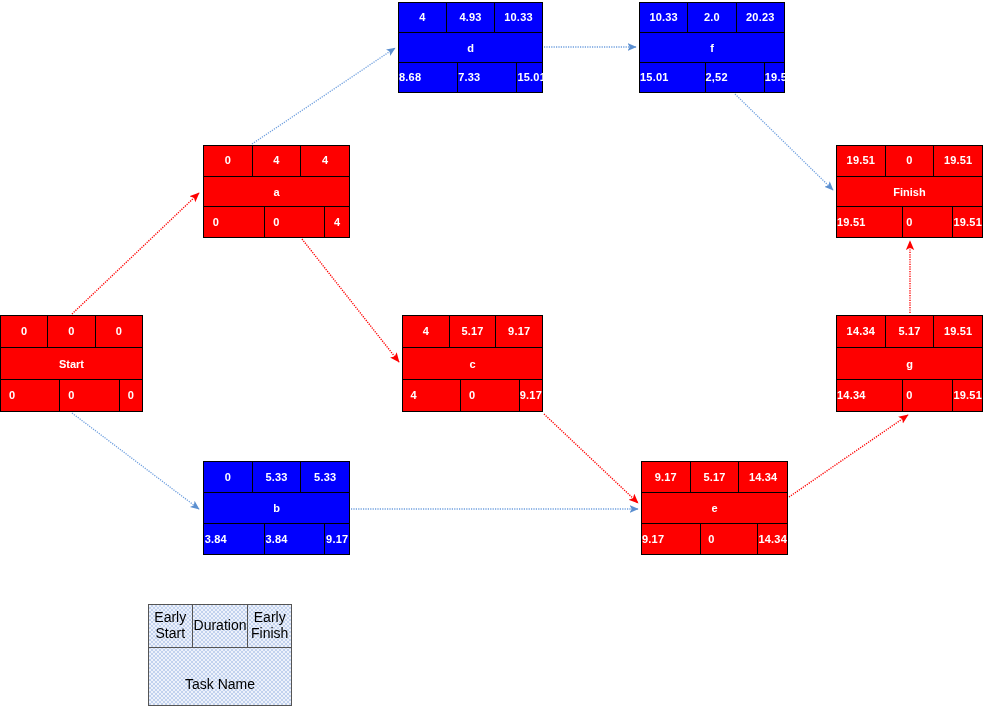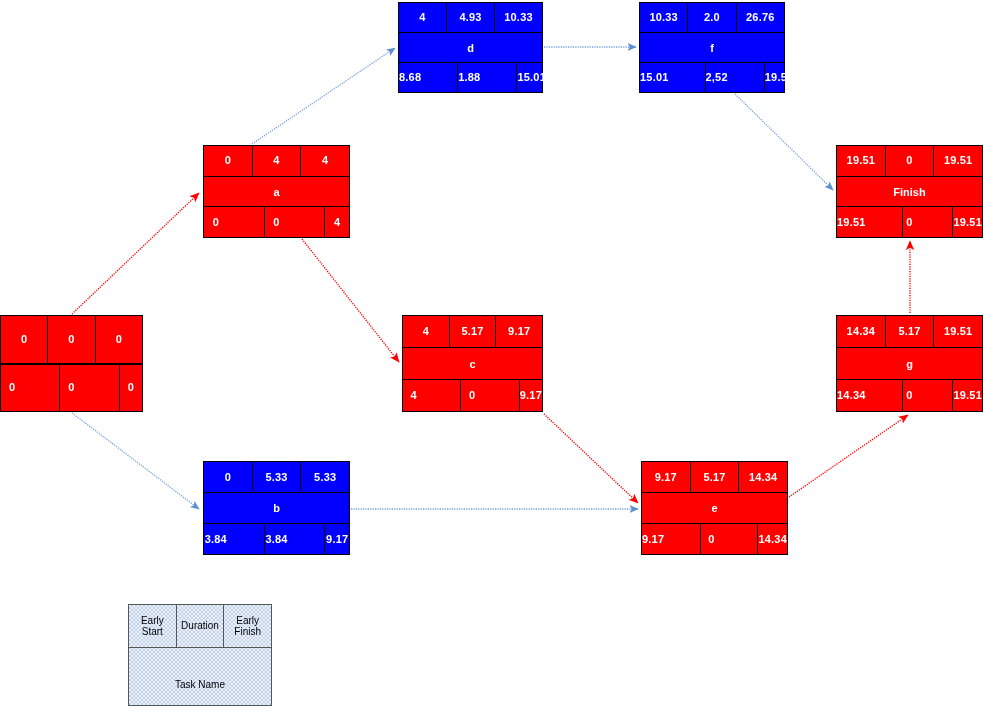--- a/index.html
+++ b/index.html
@@ -64,34 +64,34 @@
     display: flex;
     align-items: center;
     justify-content: center;
     font-weight: bold;
     font-size: 11px;
   }
 
   
   #legend {
     position: absolute;
-    left: 128px;
+    left: 148px;
     top: 604px;
     width: 144px;
     height: 102px;
     box-sizing: border-box;
     border: 1.5px solid #555555;
     background-color: #eef2fb;
     background-image:
       linear-gradient(45deg, #c2d2ee 25%, transparent 25%, transparent 75%, #c2d2ee 75%),
       linear-gradient(45deg, #c2d2ee 25%, transparent 25%, transparent 75%, #c2d2ee 75%);
     background-size: 4px 4px;
     background-position: 0 0, 2px 2px;
     color: #000000;
-    font-size: 10px;
+    font-size: 14px;
     display: flex;
     flex-direction: column;
     z-index: 5;
   }
   #legend .lrow {
     display: flex;
     flex: 1 1 0;
   }
   #legend .lrow.top    { border-bottom: 1.5px solid #555555; }
   #legend .lrow.bottom { border-top: 1.5px solid #555555; }
@@ -153,20 +153,21 @@
 
     <line x1="910" y1="313" x2="910" y2="241" stroke="#fe0000" stroke-width="1.4" stroke-dasharray="1.2 1.2" marker-end="url(#arrow-red)"></line>
   </svg>
 
   <div class="node critical" style="left:0px; top:315px; width:143px; height:97px;">
     <div class="row top">
       <div class="cell">0</div>
       <div class="cell">0</div>
       <div class="cell">0</div>
     </div>
+    <div class="namerow">Start</div>
     <div class="row bottom">
       <div class="cell">0</div>
       <div class="cell">0</div>
       <div class="cell">0</div>
     </div>
   </div>
 
   <div class="node critical" style="left:203px; top:145px; width:147px; height:93px;">
     <div class="row top">
       <div class="cell">0</div>
@@ -211,21 +212,21 @@
 
   <div class="node slack" style="left:398px; top:2px; width:145px; height:91px;">
     <div class="row top">
       <div class="cell">4</div>
       <div class="cell">4.93</div>
       <div class="cell">10.33</div>
     </div>
     <div class="namerow">d</div>
     <div class="row bottom">
       <div class="cell">8.68</div>
-      <div class="cell">1.88</div>
+      <div class="cell">7.33</div>
       <div class="cell">15.01</div>
     </div>
   </div>
 
   <div class="node critical" style="left:641px; top:461px; width:147px; height:94px;">
     <div class="row top">
       <div class="cell">9.17</div>
       <div class="cell">5.17</div>
       <div class="cell">14.34</div>
     </div>
@@ -234,21 +235,21 @@
       <div class="cell">9.17</div>
       <div class="cell">0</div>
       <div class="cell">14.34</div>
     </div>
   </div>
 
   <div class="node slack" style="left:639px; top:2px; width:146px; height:91px;">
     <div class="row top">
       <div class="cell">10.33</div>
       <div class="cell">2.0</div>
-      <div class="cell">26.76</div>
+      <div class="cell">20.23</div>
     </div>
     <div class="namerow">f</div>
     <div class="row bottom">
       <div class="cell">15.01</div>
       <div class="cell">2,52</div>
       <div class="cell">19.51</div>
     </div>
   </div>
 
   <div class="node critical" style="left:836px; top:315px; width:147px; height:97px;">

